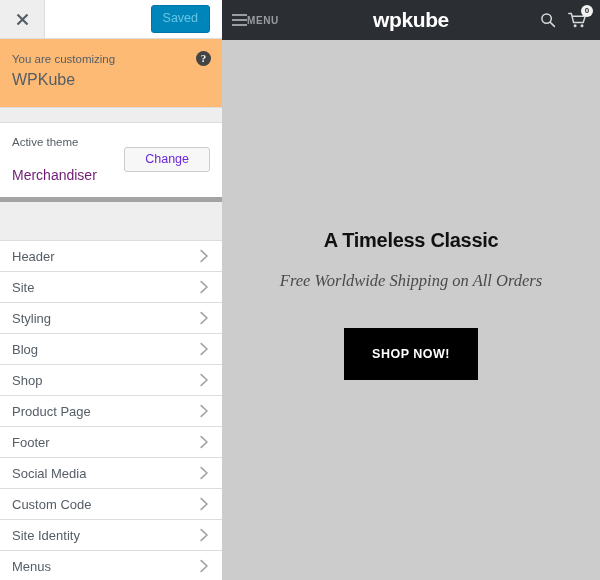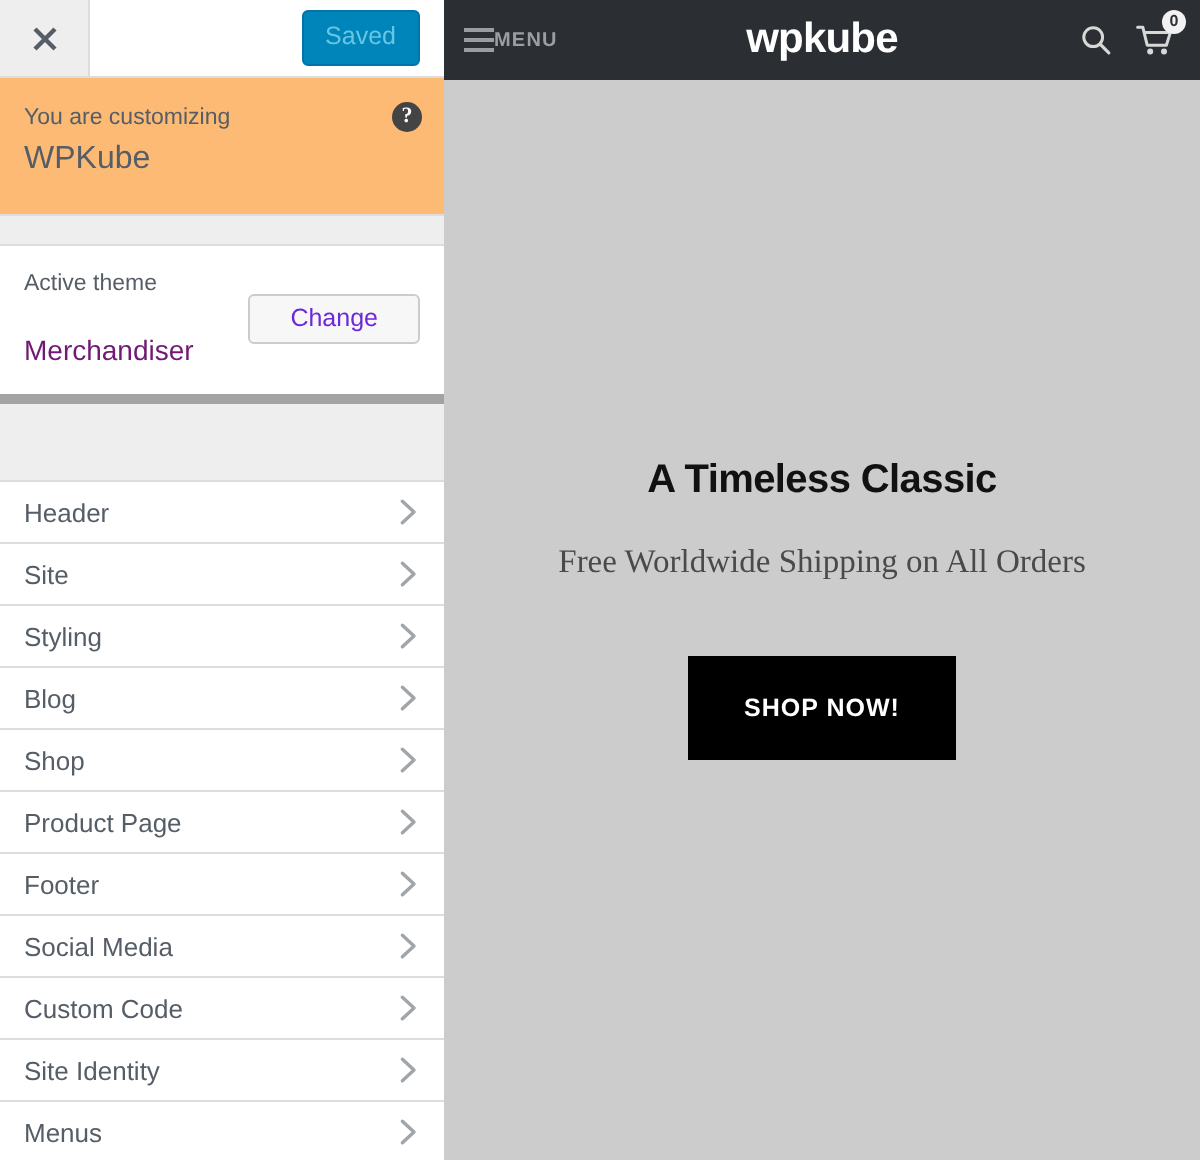--- a/index.html
+++ b/index.html
@@ -166,21 +166,21 @@
     background: #cccccc;
     padding-bottom: 12px;
   }
   .hero-title {
     font-size: 20px; color: #111; font-weight: bold;
     letter-spacing: -0.3px; line-height: 1.2;
   }
   .hero-sub {
     margin-top: 18px;
     font-family: "Liberation Serif", serif;
-    font-size: 16.5px; color: #4a4a4a; line-height: 1.3;
+    font-size: 16.5px; color: #4a4a4a; line-height: 1.3; font-style: italic;
   }
   .hero-btn {
     margin-top: 36px;
     background: #000; color: #fff;
     font-size: 12.5px; font-weight: bold;
     letter-spacing: 0.5px;
     padding: 0 28px;
     height: 52px; min-width: 130px;
     display: flex; align-items: center; justify-content: center;
     border: none; cursor: pointer;

